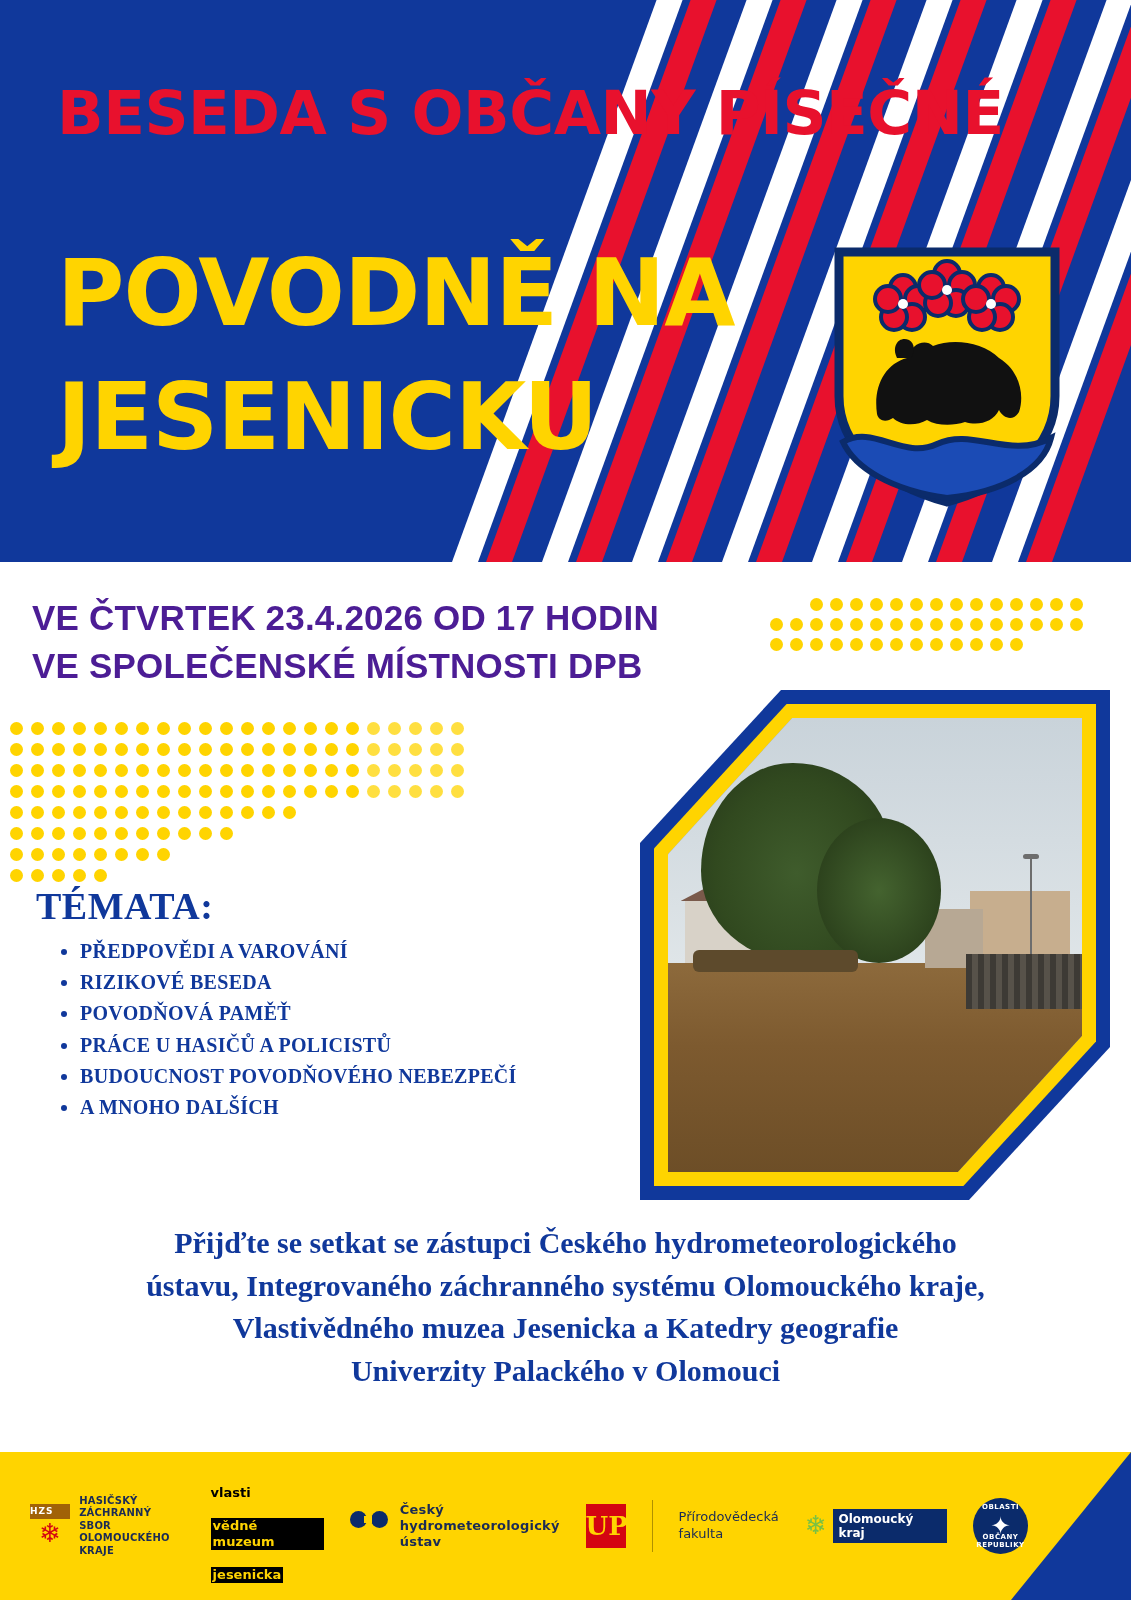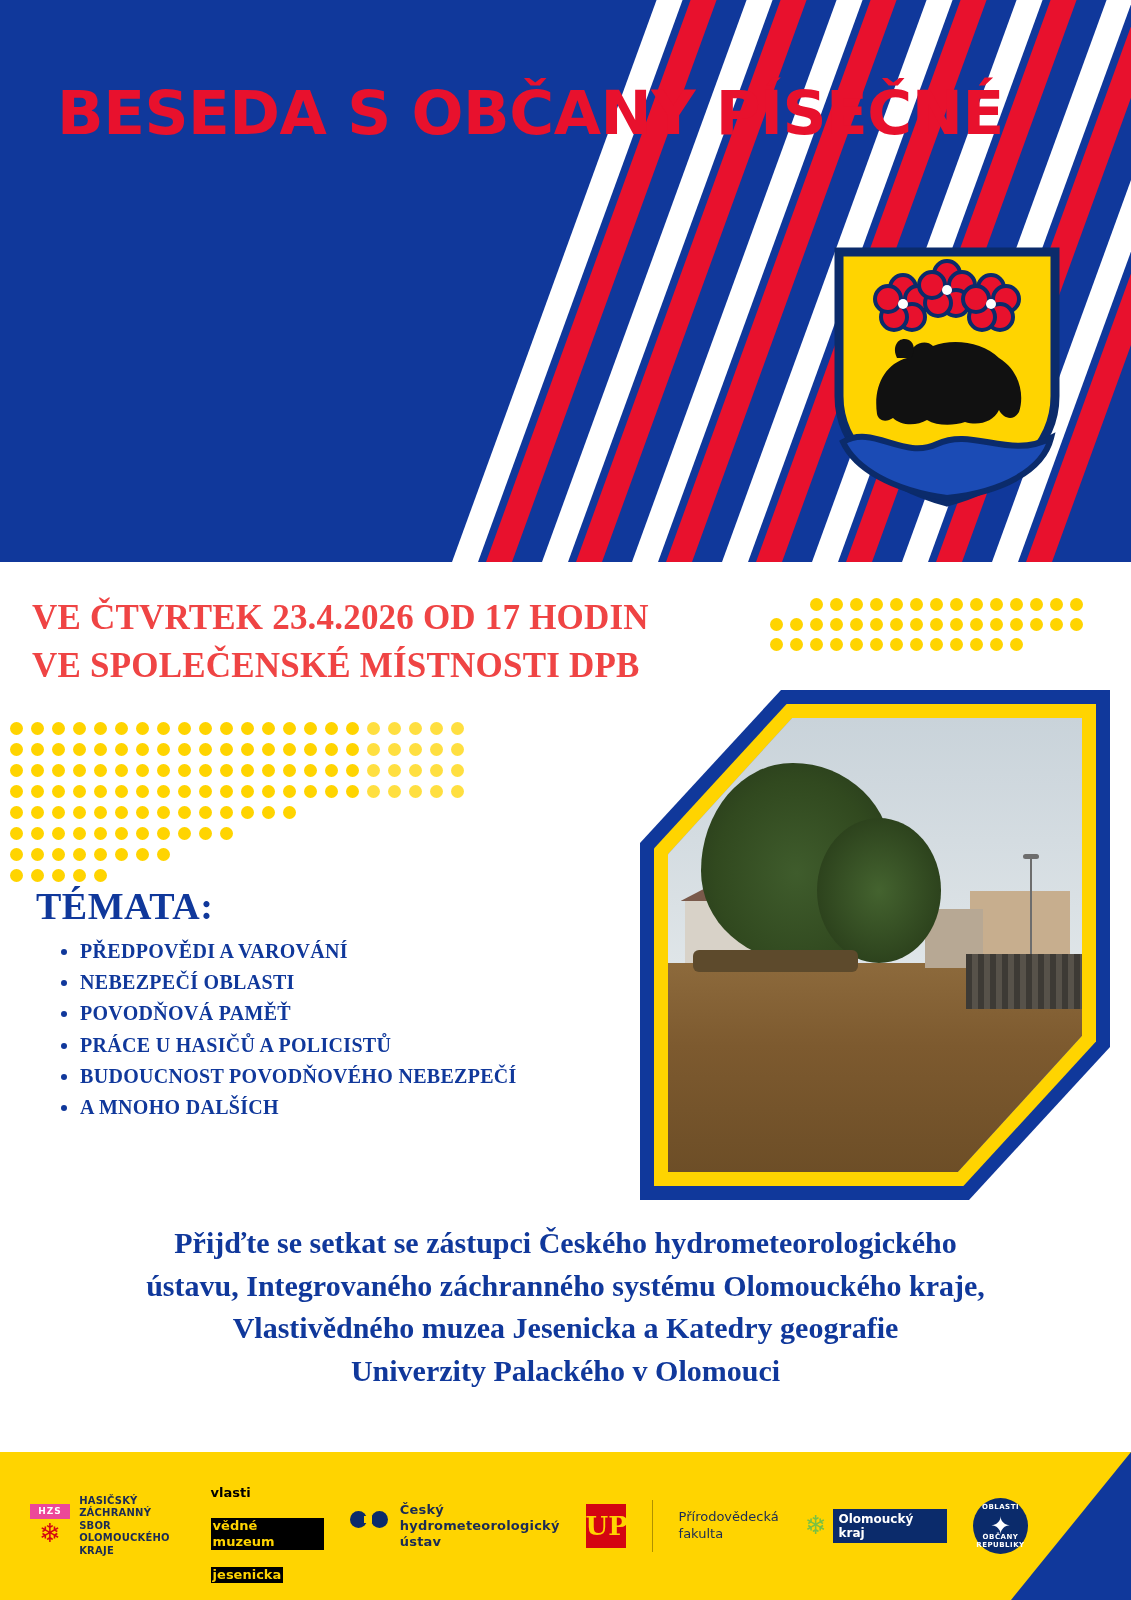--- a/index.html
+++ b/index.html
@@ -82,22 +82,22 @@
     top: 246px;
     width: 228px;
     height: 262px;
   }
 
   
   .date-block {
     position: absolute;
     left: 32px;
     top: 594px;
-    color: #ef4444;
-    font-family: Liberation Serif, serif;
+    color: #4c1d95;
+    font-family: Liberation Sans, sans-serif;
     font-weight: bold;
     font-size: 35px;
     line-height: 1.38;
     letter-spacing: 0.2px;
     white-space: pre-line;
   }
 
   
   .dots-left {
     position: absolute;
@@ -342,26 +342,25 @@
   }
   .hzs-mark {
     width: 44px;
     height: 44px;
     position: relative;
   }
   .hzs-mark .hzs-box {
     position: absolute;
     left: 2px; top: 0;
     width: 40px; height: 15px;
-    background: #ec4899;
+    background: #a16207;
     color: #ffffff;
     font-family: "DejaVu Sans", sans-serif;
     font-size: 9px;
     font-weight: bold;
-    text-align: center;
     line-height: 15px;
     letter-spacing: 1px;
   }
   .hzs-flower {
     position: absolute;
     left: 8px;
     top: 17px;
     width: 28px;
     height: 26px;
     color: #d40511;
@@ -492,20 +491,22 @@
       <div class="stripe red" style="left:304px;"></div>
       <div class="stripe white" style="left:360px;"></div>
       <div class="stripe red" style="left:394px;"></div>
       <div class="stripe white" style="left:450px;"></div>
       <div class="stripe red" style="left:484px;"></div>
       <div class="stripe white" style="left:540px;"></div>
       <div class="stripe red" style="left:574px;"></div>
     </div>
 
     <div class="title-top">BESEDA S OBČANY PÍSEČNÉ</div>
+    <div class="title-main">POVODNĚ NA
+JESENICKU</div>
 
     <div class="coat">
       <svg viewBox="0 0 228 262" width="228" height="262">
         <path d="M6 6 H222 V150 C222 200 180 238 114 256 C48 238 6 200 6 150 Z" fill="#ffd400" stroke="#0b2b6b" stroke-width="9"></path>
         <path d="M10 196 C40 178 70 214 104 198 C140 181 176 214 218 192 C210 224 170 246 114 252 C58 244 22 222 10 196 Z" fill="#1b4bb5" stroke="#0b2b6b" stroke-width="6"></path>
         <g fill="#e8112d" stroke="#0b2b6b" stroke-width="4">
           <g transform="translate(70,58)">
             <circle cx="0" cy="-16" r="13"></circle>
               <circle cx="15" cy="-5" r="13"></circle>
             <circle cx="9" cy="13" r="13"></circle>
@@ -710,21 +711,21 @@
       <div class="dot" style="left: 0px; top: 147px; opacity: 1;"></div>
       <div class="dot" style="left: 21px; top: 147px; opacity: 1;"></div>
       <div class="dot" style="left: 42px; top: 147px; opacity: 1;"></div>
       <div class="dot" style="left: 63px; top: 147px; opacity: 1;"></div>
       <div class="dot" style="left: 84px; top: 147px; opacity: 1;"></div>
     </div>
 
   <div class="topics-title">TÉMATA:</div>
   <ul class="topics-list">
     <li>PŘEDPOVĚDI A VAROVÁNÍ</li>
-    <li>NEBEZPEČÍ OBLASTI</li>
+    <li>RIZIKOVÉ BESEDA</li>
     <li>POVODŇOVÁ PAMĚŤ</li>
     <li>PRÁCE U HASIČŮ A POLICISTŮ</li>
     <li>BUDOUCNOST POVODŇOVÉHO NEBEZPEČÍ</li>
     <li>A MNOHO DALŠÍCH</li>
   </ul>
 
   <div class="photo-wrap">
     <div class="hex-outer"></div>
     <div class="hex-yellow"></div>
     <div class="hex-photo">

